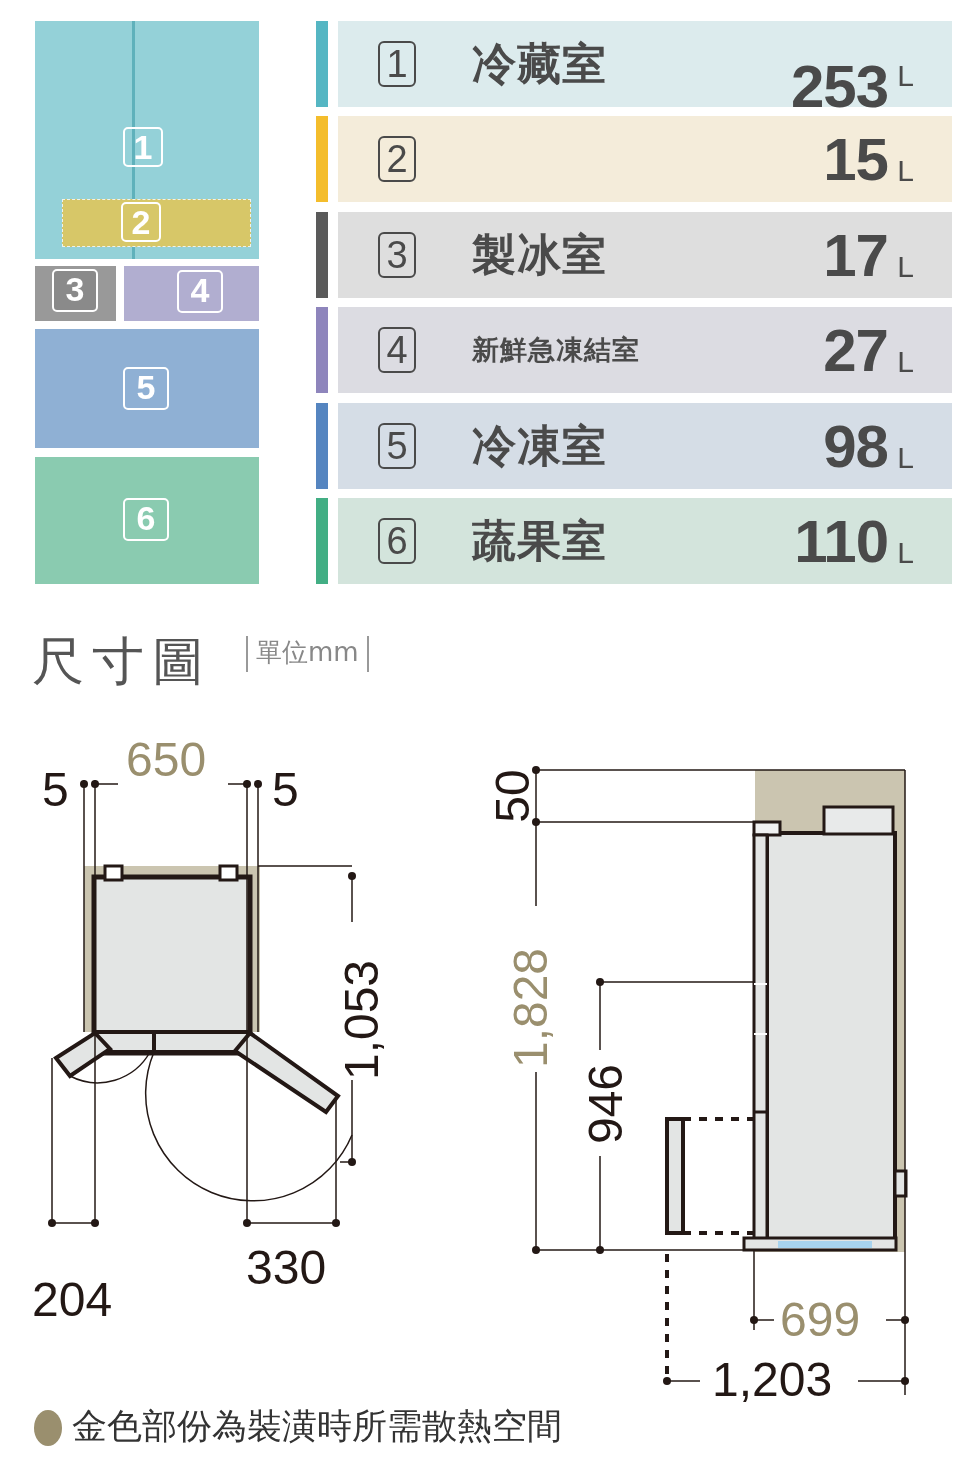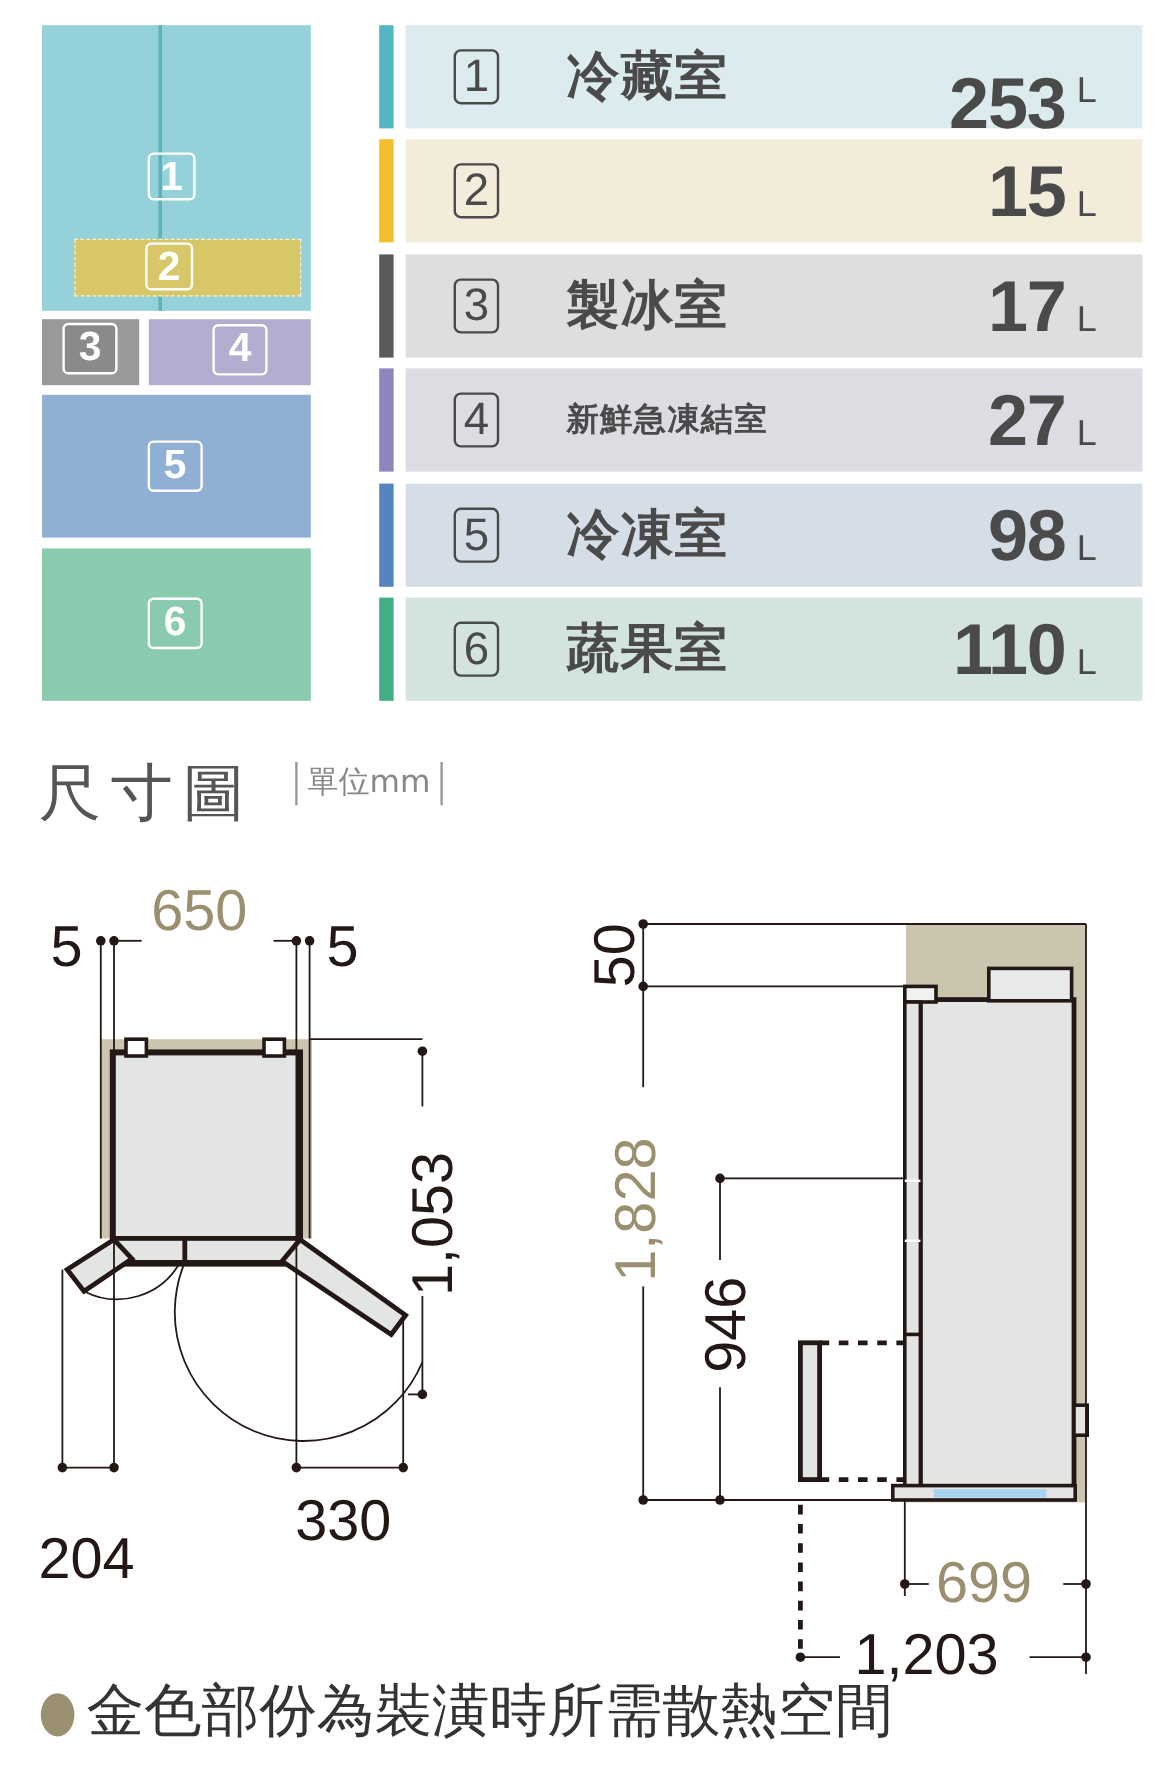--- a/index.html
+++ b/index.html
@@ -28,21 +28,21 @@
                font-family:"Liberation Sans", sans-serif; }
 
   .title { left:32px; top:626px; font-size:52px; color:#555; letter-spacing:8px; line-height:70px; }
   .unitnote { left:238px; top:632px; font-size:26px; color:#888; line-height:40px; }
   .unitnote .bar { display:inline-block; width:2px; height:36px; background:#999; vertical-align:middle; margin:0 8px; }
 
   .dim { position:absolute; font-family:"Liberation Sans", sans-serif; font-size:48px; line-height:48px; color:#231815; }
   .dim.gold { color:#9a8f6e; }
   .rot { transform:rotate(-90deg); transform-origin:center center; }
 
-  .legend { left:34px; top:1398px; font-size:48px; color:#333; line-height:56px; }
+  .legend { left:34px; top:1398px; font-size:35px; color:#333; line-height:56px; }
   .legend .dot { display:inline-block; width:28px; height:36px; border-radius:50%; background:#9a8f6e;
                  vertical-align:middle; margin-right:10px; }
 </style>
 </head>
 <body>
 
 <div>
   <div class="comp" style="left:35px;top:21px;width:224px;height:238px;background:#94d1d8;">
     <div class="abs" style="left:97px;top:0;width:3px;height:238px;background:#5fb1bb;"></div>
     <div class="comp-badge" style="left:88px;top:106px;">1</div>

